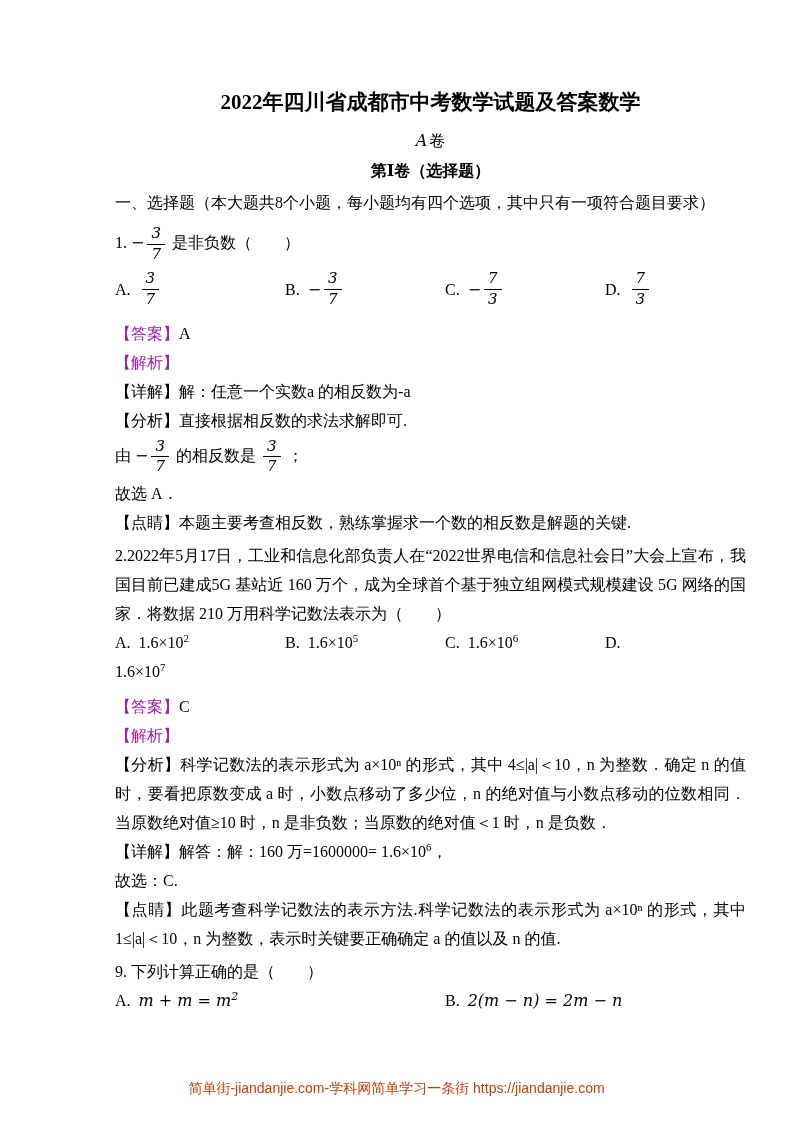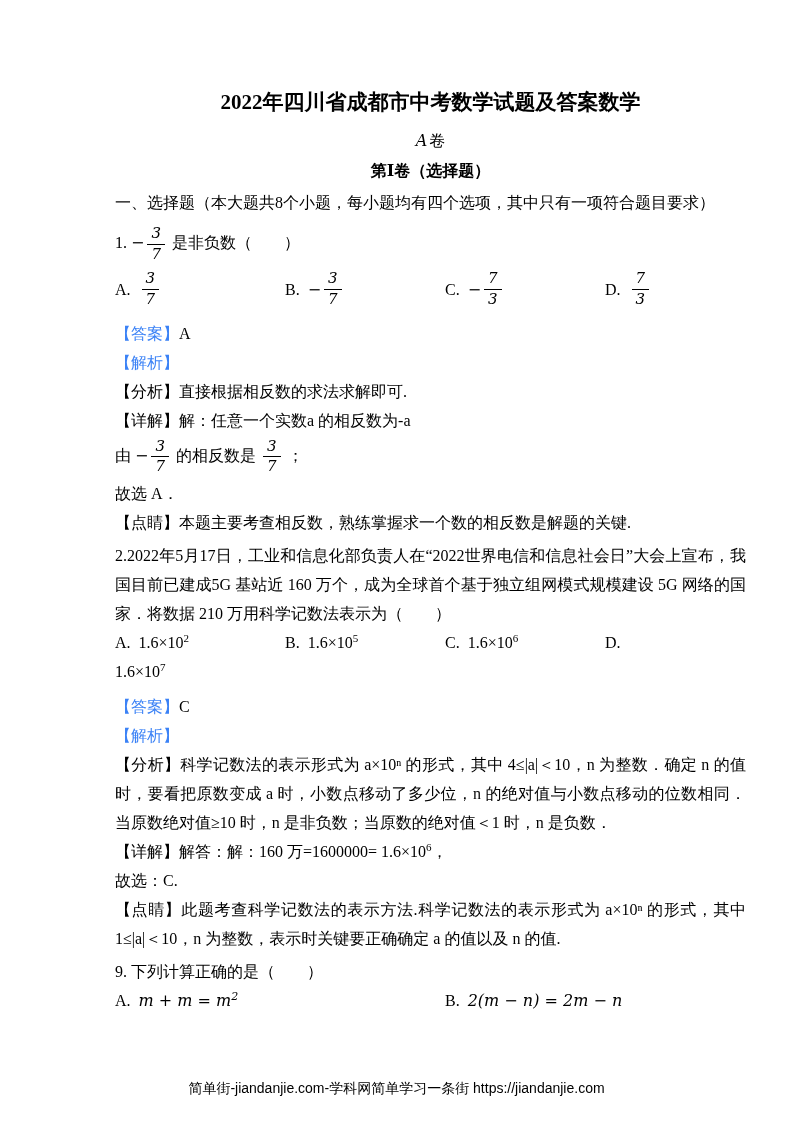--- a/index.html
+++ b/index.html
@@ -12,39 +12,39 @@
   .title{font-size:21px;font-weight:bold;text-align:center;margin:0;line-height:28px;}
   .vol{text-align:center;margin:14px 0 0;font-size:16px;line-height:22px;}
   .vol .ital{font-style:italic;font-family:"DejaVu Serif",serif;margin-right:2px;}
   .sect{text-align:center;font-weight:bold;font-size:16px;margin:8px 0 0;line-height:22px;}
   .heading{font-weight:normal;font-size:16px;line-height:30px;margin:6px 0 0;text-align:justify;}
   .line{font-size:16px;line-height:29px;margin:0;}
   .just{text-align:justify;}
   .fline{margin:2px 0;}
   .mt{margin-top:6px;}
   .mt2{margin-top:4px;}
-  .blue{color:#3b82f6;}
+  .blue{color:#a21caf;}
   .math{font-style:italic;font-family:"DejaVu Serif",serif;}
   .frac{display:inline-block;vertical-align:middle;text-align:center;line-height:1.05;font-size:15px;margin:2px 3px;font-style:italic;font-family:"DejaVu Serif",serif;}
   .frac .fn{display:block;border-bottom:1px solid #000;padding:0 4px 2px;}
   .frac .fd{display:block;padding-top:2px;}
   .opts{display:flex;align-items:center;font-size:16px;margin:0;line-height:29px;}
   .optsfrac{height:46px;}
   .opt{display:flex;align-items:center;}
   .o1{width:170px;}
   .o2{width:160px;}
   .o3{width:160px;}
   .o4{flex:1;}
   .o31{width:330px;}
   .olabel{margin-right:8px;}
   sup{font-size:11px;vertical-align:super;line-height:0;}
   .formula{font-style:italic;font-family:"DejaVu Serif",serif;}
   .footer{
     position:absolute;left:0;right:0;bottom:24px;text-align:center;
-    color:#000000;font-size:14px;
+    color:#c2410c;font-size:14px;
     font-family:"Liberation Sans","DejaVu Sans",sans-serif;
   }
 </style>
 </head>
 <body>
 
 <div class="page">
 
   <h1 class="title">2022年四川省成都市中考数学试题及答案数学</h1>
 
@@ -92,23 +92,23 @@
           <span class="fn">7</span>
           <span class="fd">3</span>
         </span>
       </span>
   </div>
 
   <p class="line mt"><span class="blue">【答案】</span><span>A</span></p>
 
   <p class="line"><span class="blue">【解析】</span></p>
 
+  <p class="line">【详解】解：任意一个实数a 的相反数为-a</p>
+
   <p class="line">【分析】直接根据相反数的求法求解即可.</p>
-
-  <p class="line">【详解】解：任意一个实数a 的相反数为-a</p>
 
   <p class="line fline">
     <span>由</span>
     <span class="math">−</span><span class="frac"><span class="fn">3</span><span class="fd">7</span></span>
     <span>的相反数是</span>
     <span class="frac"><span class="fn">3</span><span class="fd">7</span></span>
     <span>；</span>
   </p>
 
   <p class="line">故选 A．</p>

